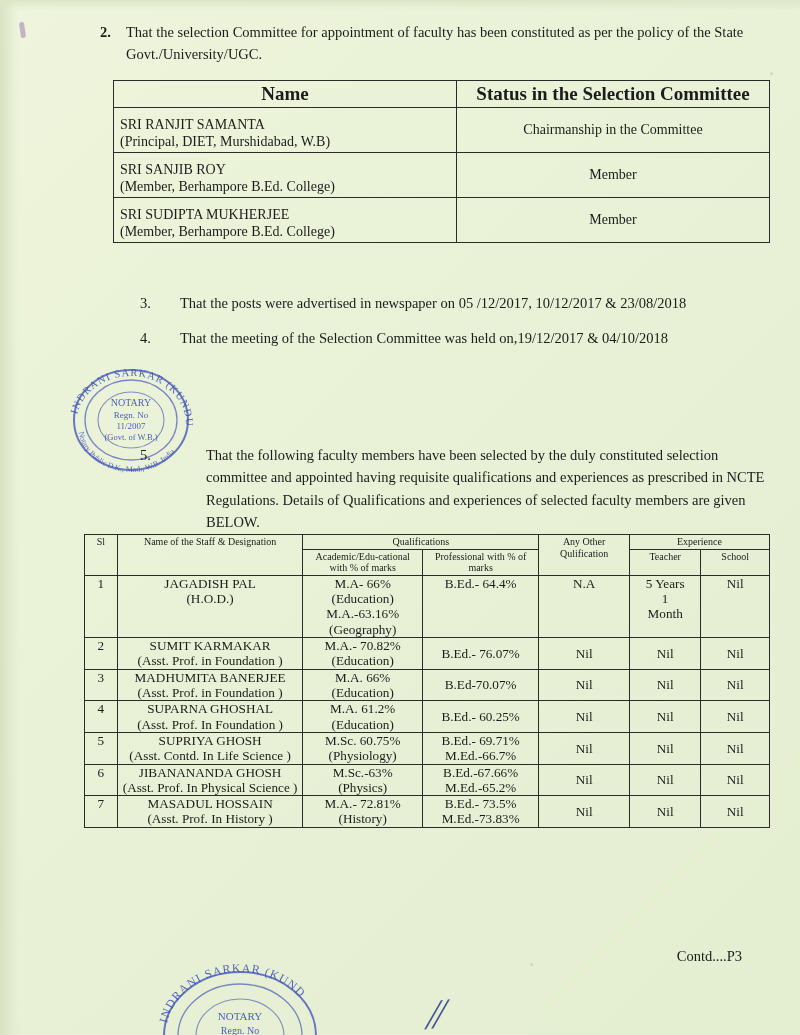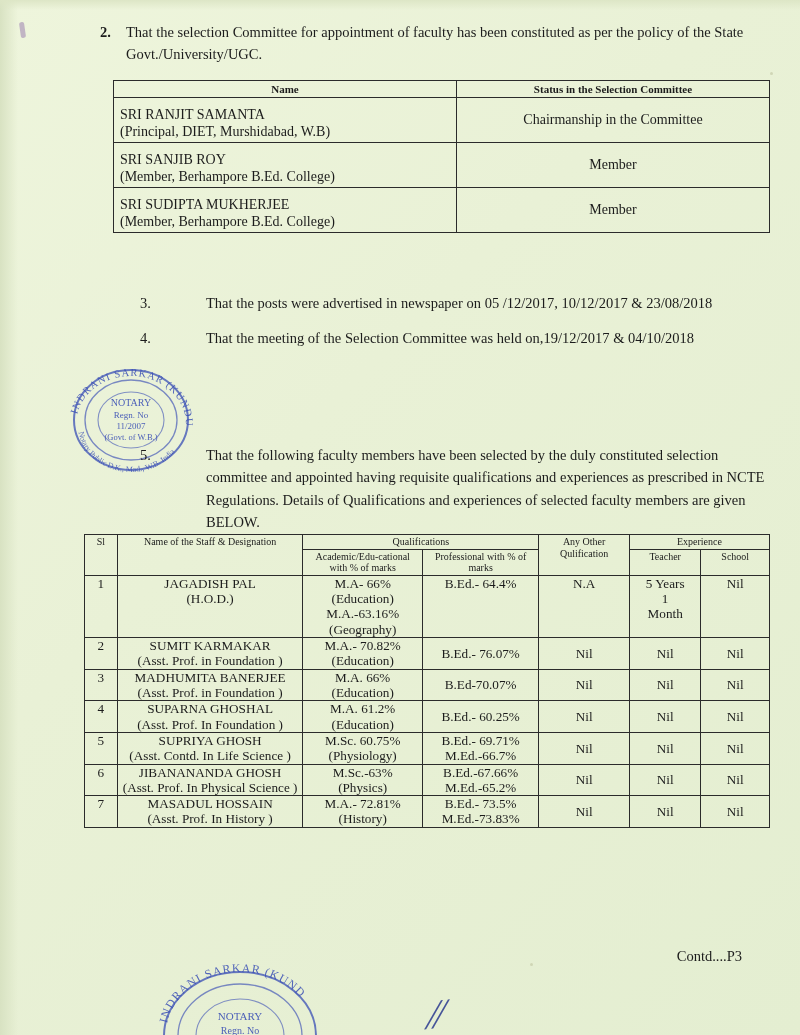--- a/index.html
+++ b/index.html
@@ -75,21 +75,21 @@
     font-size: 14px;
   }
   .tbl1 th, .tbl1 td {
     border: 1px solid #2b2b2b;
     padding: 1px 6px;
     vertical-align: top;
   }
   .tbl1 th {
     text-align: center;
     font-weight: bold;
-    font-size: 11px;
+    font-size: 19px;
     padding: 2px 6px;
   }
   .tbl1 td.name {
     width: 330px;
     line-height: 1.18;
     padding-top: 9px;
     padding-bottom: 2px;
   }
   .tbl1 td.name .l1 { display: block; }
   .tbl1 td.name .l2 { display: block; }
@@ -104,21 +104,21 @@
     font-size: 14.5px;
     line-height: 1.55;
   }
   .clause .n {
     position: absolute;
     left: 0;
     top: 0;
   }
   .clause .body {
     display: block;
-    margin-left: 66px;
+    margin-left: 40px;
   }
   #clause3 { left: 140px; top: 292px; width: 640px; }
   #clause4 { left: 140px; top: 327px; width: 640px; }
   #clause5 { left: 140px; top: 444px; width: 640px; }
   #clause5 .body { margin-left: 66px; }
 
   
   .stamp {
     position: absolute;
     left: 62px;

